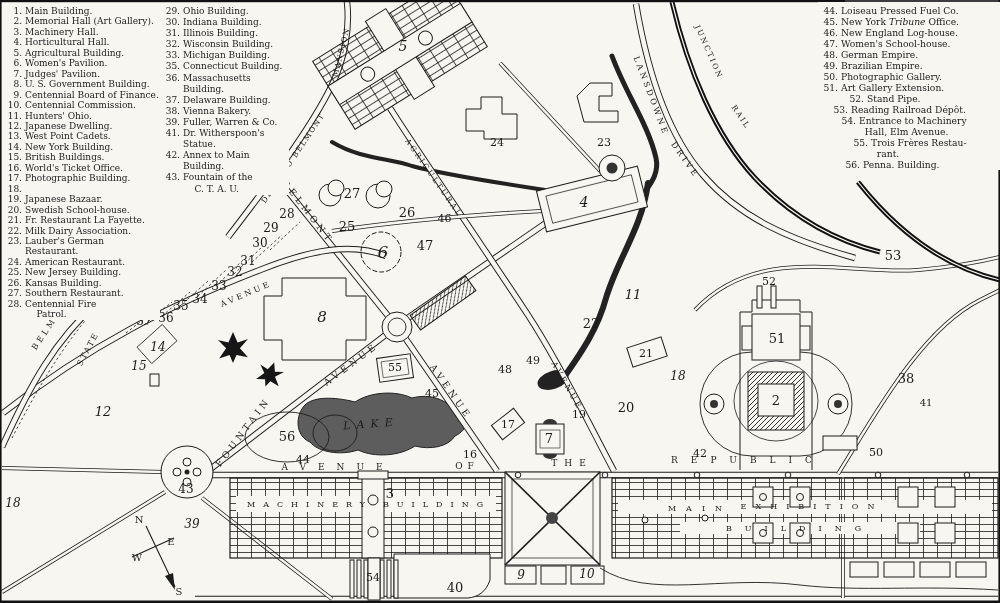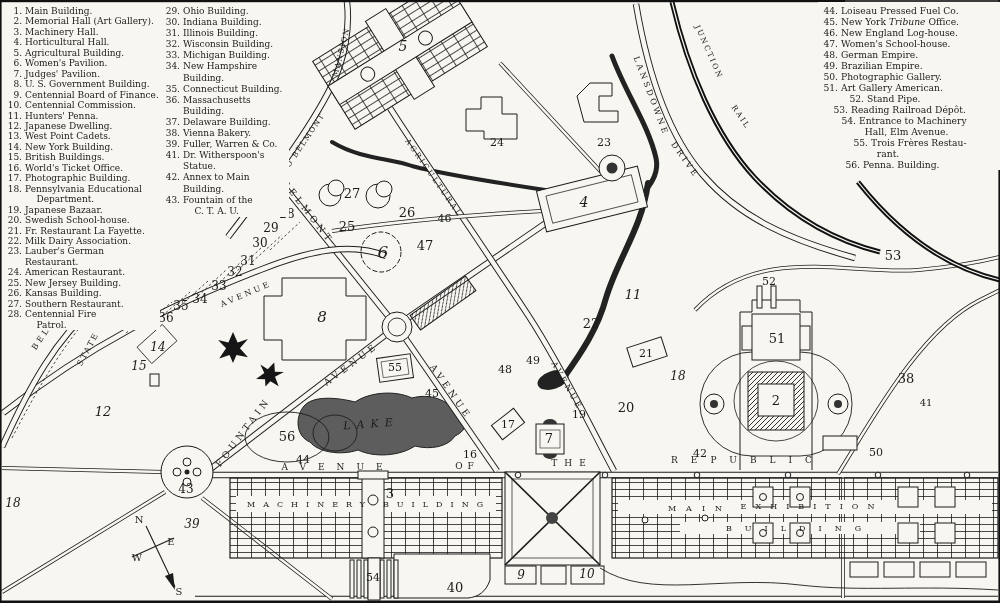--- a/index.html
+++ b/index.html
@@ -404,21 +404,21 @@
       <div class="it">
         <span class="n">9.</span>
         <span class="t">Centennial Board of Finance.</span>
       </div>
       <div class="it">
         <span class="n">10.</span>
         <span class="t">Centennial Commission.</span>
       </div>
       <div class="it">
         <span class="n">11.</span>
-        <span class="t">Hunters' Penna.</span>
+        <span class="t">Hunters' Ohio.</span>
       </div>
       <div class="it">
         <span class="n">12.</span>
         <span class="t">Japanese Dwelling.</span>
       </div>
       <div class="it">
         <span class="n">13.</span>
         <span class="t">West Point Cadets.</span>
       </div>
       <div class="it">
@@ -432,22 +432,20 @@
       <div class="it">
         <span class="n">16.</span>
         <span class="t">World's Ticket Office.</span>
       </div>
       <div class="it">
         <span class="n">17.</span>
         <span class="t">Photographic Building.</span>
       </div>
       <div class="it">
         <span class="n">18.</span>
-        <span class="t">Pennsylvania  Educational
-&nbsp;&nbsp;&nbsp;&nbsp;Department.</span>
       </div>
       <div class="it">
         <span class="n">19.</span>
         <span class="t">Japanese Bazaar.</span>
       </div>
       <div class="it">
         <span class="n">20.</span>
         <span class="t">Swedish School-house.</span>
       </div>
       <div class="it">
@@ -500,24 +498,20 @@
       </div>
       <div class="it">
         <span class="n">32.</span>
         <span class="t">Wisconsin Building.</span>
       </div>
       <div class="it">
         <span class="n">33.</span>
         <span class="t">Michigan Building.</span>
       </div>
       <div class="it">
-        <span class="n">34.</span>
-        <span class="t">New Hampshire Building.</span>
-      </div>
-      <div class="it">
         <span class="n">35.</span>
         <span class="t">Connecticut Building.</span>
       </div>
       <div class="it">
         <span class="n">36.</span>
         <span class="t">Massachusetts Building.</span>
       </div>
       <div class="it">
         <span class="n">37.</span>
         <span class="t">Delaware Building.</span>
@@ -569,21 +563,21 @@
       <div class="it">
         <span class="n">49.</span>
         <span class="t">Brazilian Empire.</span>
       </div>
       <div class="it">
         <span class="n">50.</span>
         <span class="t">Photographic Gallery.</span>
       </div>
       <div class="it">
         <span class="n">51.</span>
-        <span class="t">Art Gallery American.</span>
+        <span class="t">Art Gallery Extension.</span>
       </div>
       <div class="it" style="padding-left: 26px;">
         <span class="n">52.</span>
         <span class="t">Stand Pipe.</span>
       </div>
       <div class="it" style="padding-left: 10px;">
         <span class="n">53.</span>
         <span class="t">Reading Railroad Dépôt.</span>
       </div>
       <div class="it" style="padding-left: 18px;">

